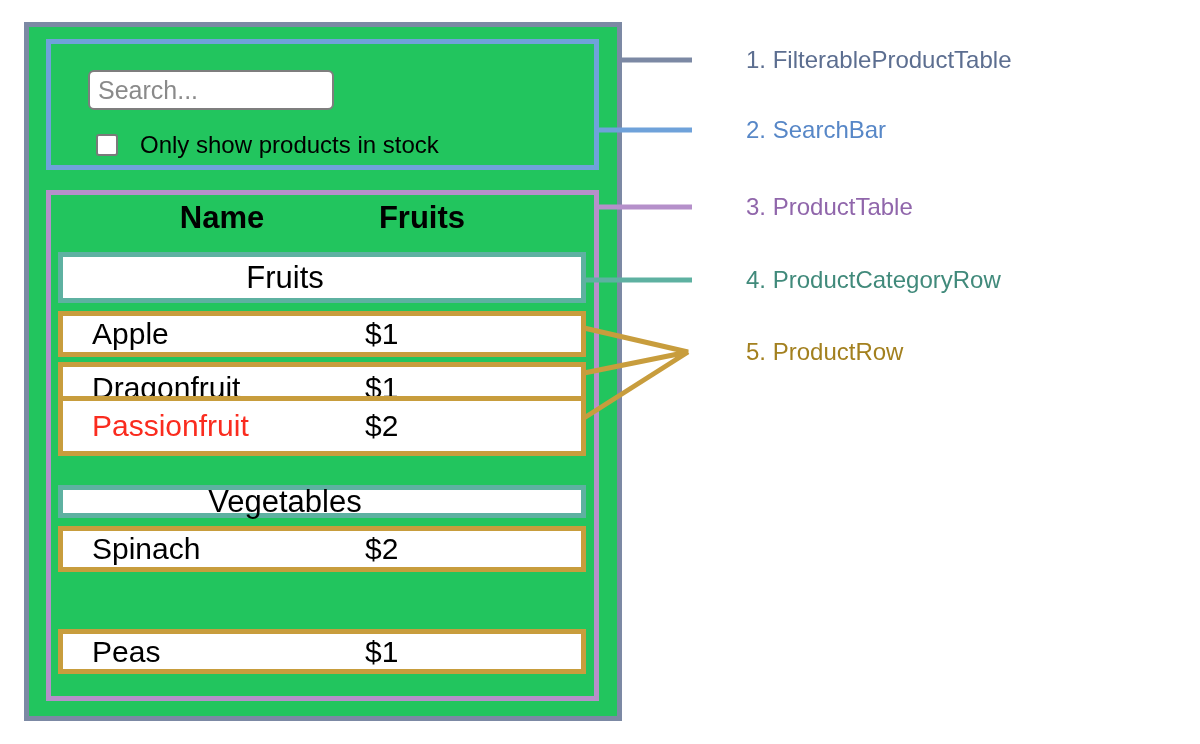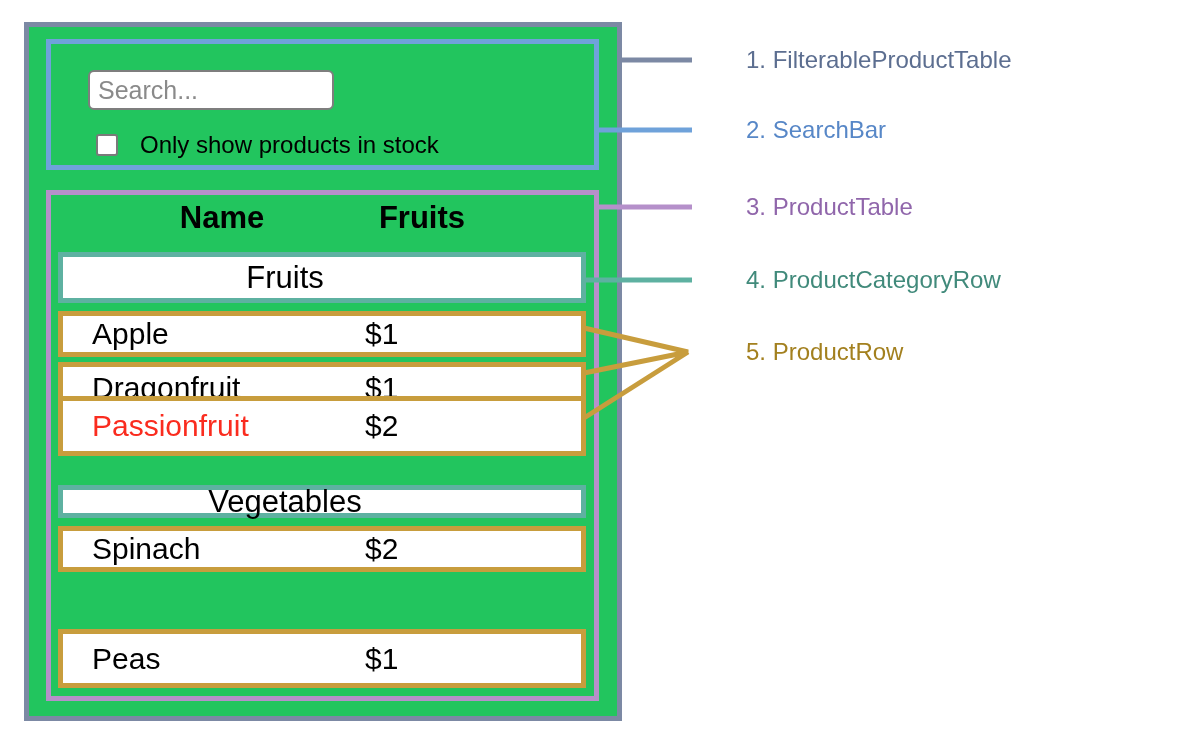--- a/index.html
+++ b/index.html
@@ -39,21 +39,21 @@
   .cell-price{position:absolute;left:302px;top:50%;transform:translateY(-50%);font-size:30px;white-space:nowrap;}
   .oos{color:var(--out-of-stock);}
 
   .row-fruits{top:252px;height:51px;}
   .row-apple{top:311px;height:46px;}
   .row-dragonfruit{top:362px;height:52px;}
   .row-passionfruit{top:396px;height:60px;}
   .row-vegetables{top:473px;height:33px;margin-top:12px;}
   .row-spinach{top:526px;height:46px;}
   .row-pumpkin{top:578px;height:45px;}
-  .row-peas{top:629px;height:59px;}
+  .row-peas{top:629px;height:45px;}
 
   .connectors{position:absolute;left:0;top:0;width:1200px;height:744px;pointer-events:none;}
   .connectors line, .connectors path{fill:none;stroke-width:5px;}
   .c1{stroke:var(--outer-border);} .c2{stroke:var(--searchbar-border);}
   .c3{stroke:var(--table-border);} .c4{stroke:var(--category-border);}
   .c5{stroke:var(--row-border);}
 
   .anno{position:absolute;left:734px;height:40px;line-height:40px;font-size:24px;font-weight:500;white-space:nowrap;margin-left:12px;}
   .anno-1{top:40px;color:var(--label1);} .anno-2{top:110px;color:var(--label2);}
   .anno-3{top:187px;color:var(--label3);} .anno-4{top:260px;color:var(--label4);}

